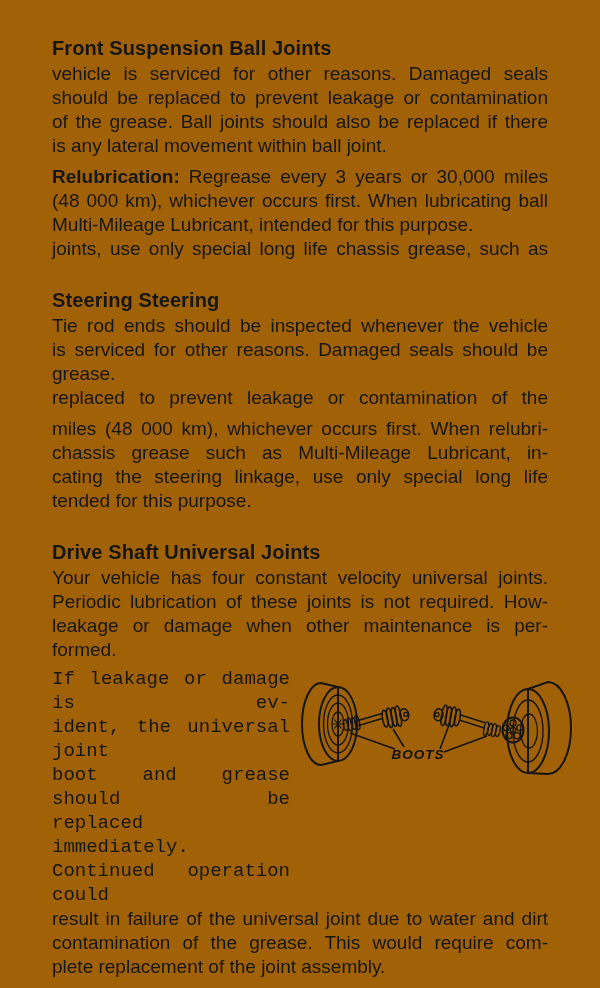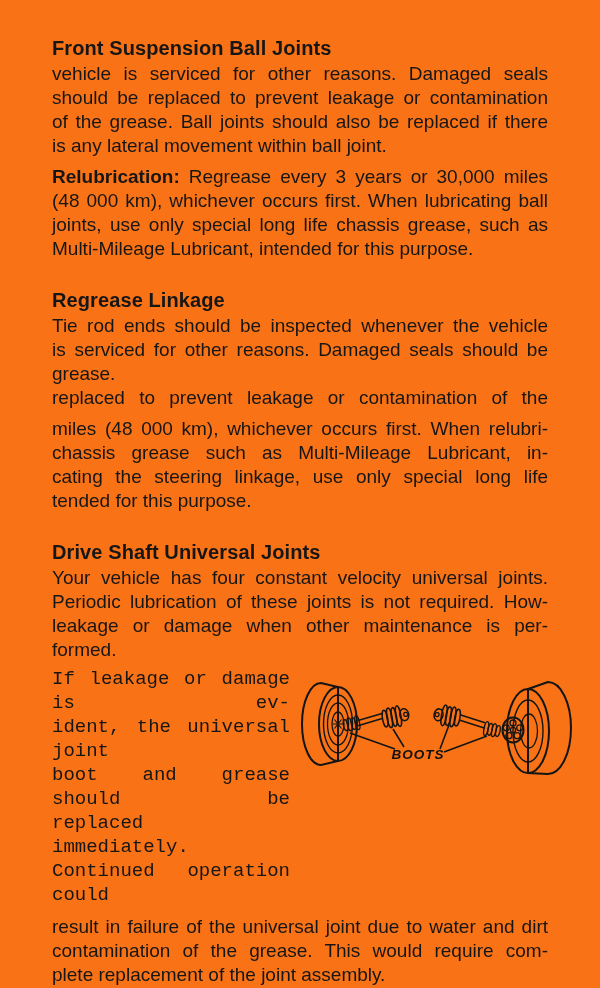--- a/index.html
+++ b/index.html
@@ -1,41 +1,41 @@
 <!DOCTYPE html>
 <html><head>
 <meta charset="utf-8">
 <style>
   html,body{margin:0;padding:0;background:#ffffff;}
   .page{
     position:relative;
     width:600px;height:988px;
     box-sizing:border-box;
-    background:#f97316;
+    background:#a16207;
     padding:36px 52px 0 52px;
     font-family:"Liberation Sans", sans-serif;
     color:#161616;
     overflow:hidden;
   }
   .heading{
     font-size:20px;line-height:24px;font-weight:bold;
     margin:0 0 2px 0;letter-spacing:0.1px;
   }
   .section{margin-top:27px;}
   .section.first{margin-top:0;}
   .para{font-size:19px;line-height:24px;margin:0;}
   .para + .para{margin-top:7px;}
   .jl{text-align:justify;text-align-last:justify;}
   .jl.last{text-align-last:left;}
   .jl b{font-weight:bold;}
   .cols{display:flex;margin-top:5px;}
   .col-text{width:238px;flex:none;font-family:Liberation Mono, monospace;}
   .col-illus{width:258px;flex:none;position:relative;font-style:italic;}
   .col-illus svg{position:absolute;left:2px;top:-6px;width:302px;height:130px;overflow:visible;}
-  .cont{margin-top:8px;}
+  .cont{margin-top:0;}
   .page-num{
     margin-top:16px;text-align:left;
     font-size:19px;line-height:24px;font-weight:bold;
   }
   svg .ln{stroke:#151515;fill:none;}
   svg text{font-family:"Liberation Sans", sans-serif;fill:#111;}
 </style>
 </head>
 <body>
 
@@ -45,27 +45,27 @@
     <div class="heading">Front Suspension Ball Joints</div>
     <div class="para">
         <div class="jl">vehicle is serviced for other reasons. Damaged seals</div>
         <div class="jl">should be replaced to prevent leakage or contamination</div>
         <div class="jl">of the grease. Ball joints should also be replaced if there</div>
         <div class="jl last">is any lateral movement within ball joint.</div>
       </div>
     <div class="para">
         <div class="jl"><b>Relubrication:</b> Regrease every 3 years or 30,000 miles</div>
         <div class="jl">(48 000 km), whichever occurs first. When lubricating ball</div>
+        <div class="jl last">Multi-Mileage Lubricant, intended for this purpose.</div>
         <div class="jl">joints, use only special long life chassis grease, such as</div>
-        <div class="jl last">Multi-Mileage Lubricant, intended for this purpose.</div>
       </div>
   </div>
 
   <div class="section">
-    <div class="heading">Regrease Linkage</div>
+    <div class="heading">Steering Steering</div>
     <div class="para">
         <div class="jl">Tie rod ends should be inspected whenever the vehicle</div>
         <div class="jl">is serviced for other reasons. Damaged seals should be</div>
         <div class="jl last">grease.</div>
         <div class="jl">replaced to prevent leakage or contamination of the</div>
       </div>
     <div class="para">
         <div class="jl">miles (48 000 km), whichever occurs first. When relubri-</div>
         <div class="jl">chassis grease such as Multi-Mileage Lubricant, in-</div>
         <div class="jl">cating the steering linkage, use only special long life</div>

